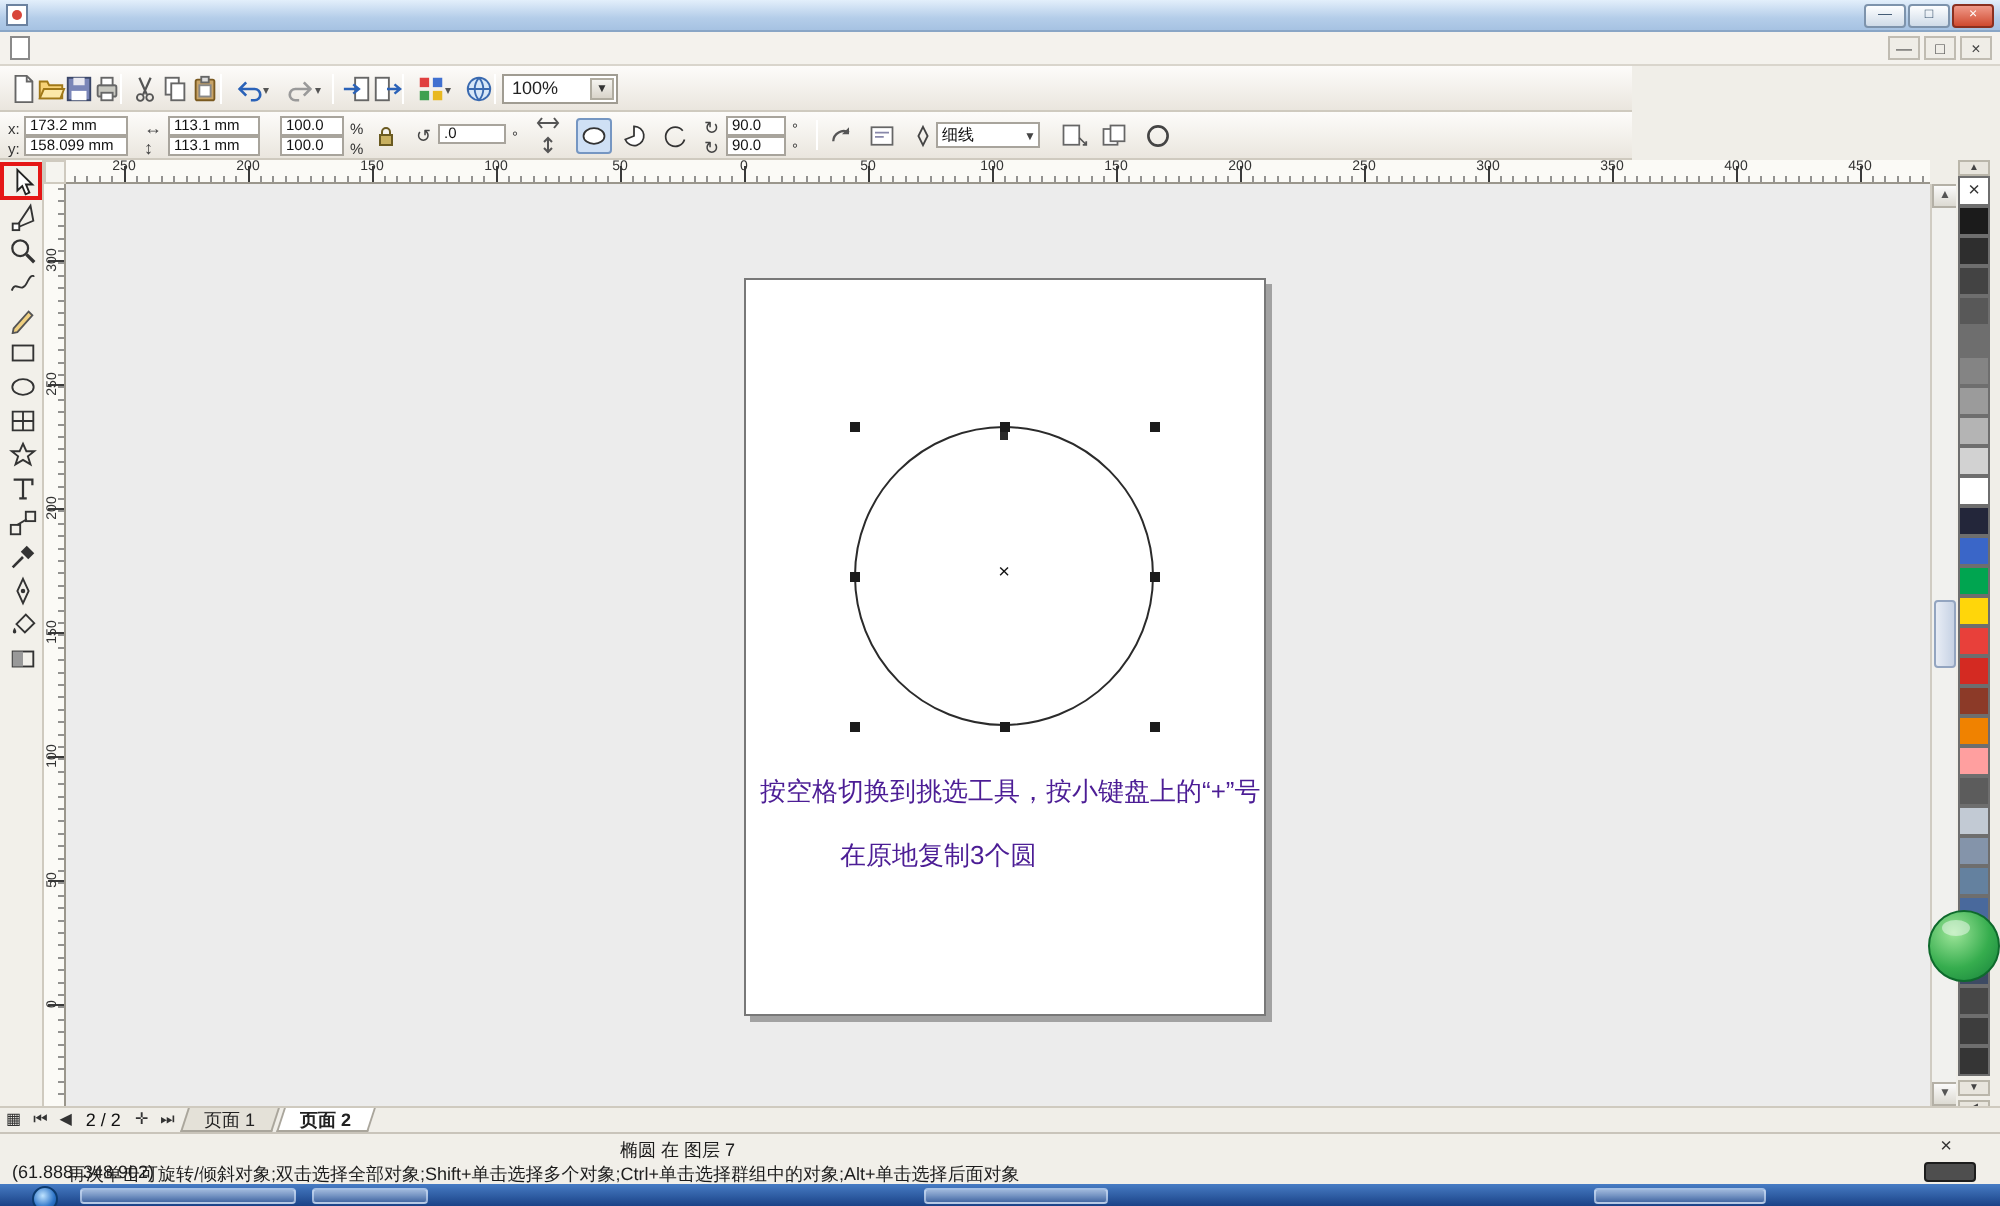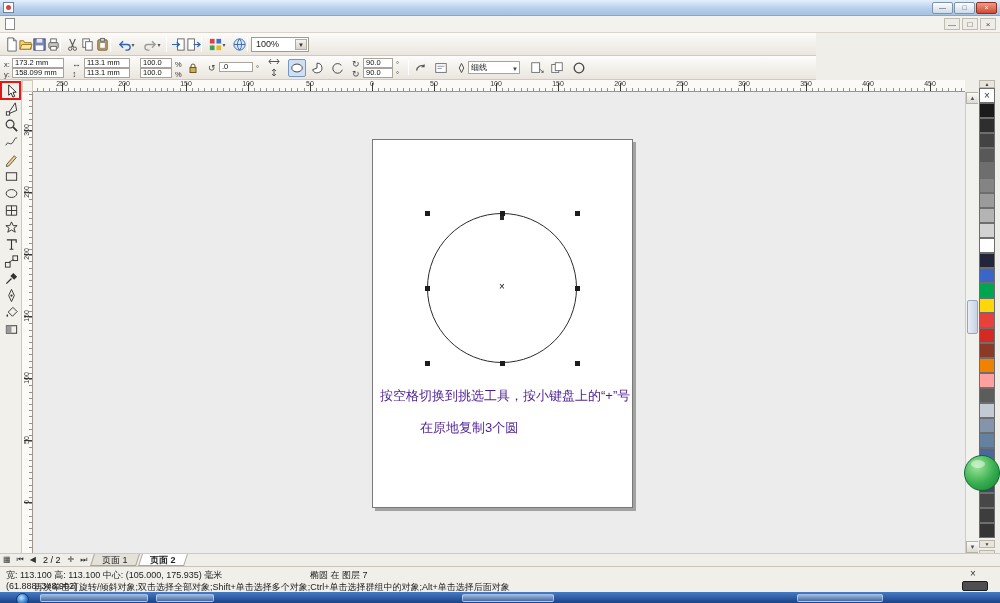--- a/index.html
+++ b/index.html
@@ -529,21 +529,20 @@
     <div class="nav-glyph">◀</div>
     <div id="page-indicator">2 / 2</div>
     <div class="nav-glyph">✛</div>
     <div class="nav-glyph">⏭</div>
     <div class="page-tab"><span>页面 1</span></div>
     <div class="page-tab active"><span>页面 2</span></div>
 
   </div>
 
   <div id="statusbar">
-    <div class="status-text" style="left:6px;top:2px;">宽: 113.100 高: 113.100 中心: (105.000, 175.935) 毫米</div>
     <div class="status-text" style="left:310px;top:2px;">椭圆 在 图层 7</div>
     <div class="status-text" style="left:6px;top:14px;">(61.888, 348.902)</div>
     <div class="status-text" style="left:34px;top:14px;">再次单击可旋转/倾斜对象;双击选择全部对象;Shift+单击选择多个对象;Ctrl+单击选择群组中的对象;Alt+单击选择后面对象</div>
     <div id="fill-indicator">×</div>
     <div id="outline-indicator"></div>
   </div>
 
   <div id="taskbar">
     <div id="start-orb"></div>
   <div class="task-btn" style="left: 40px; width: 108px;"></div>

